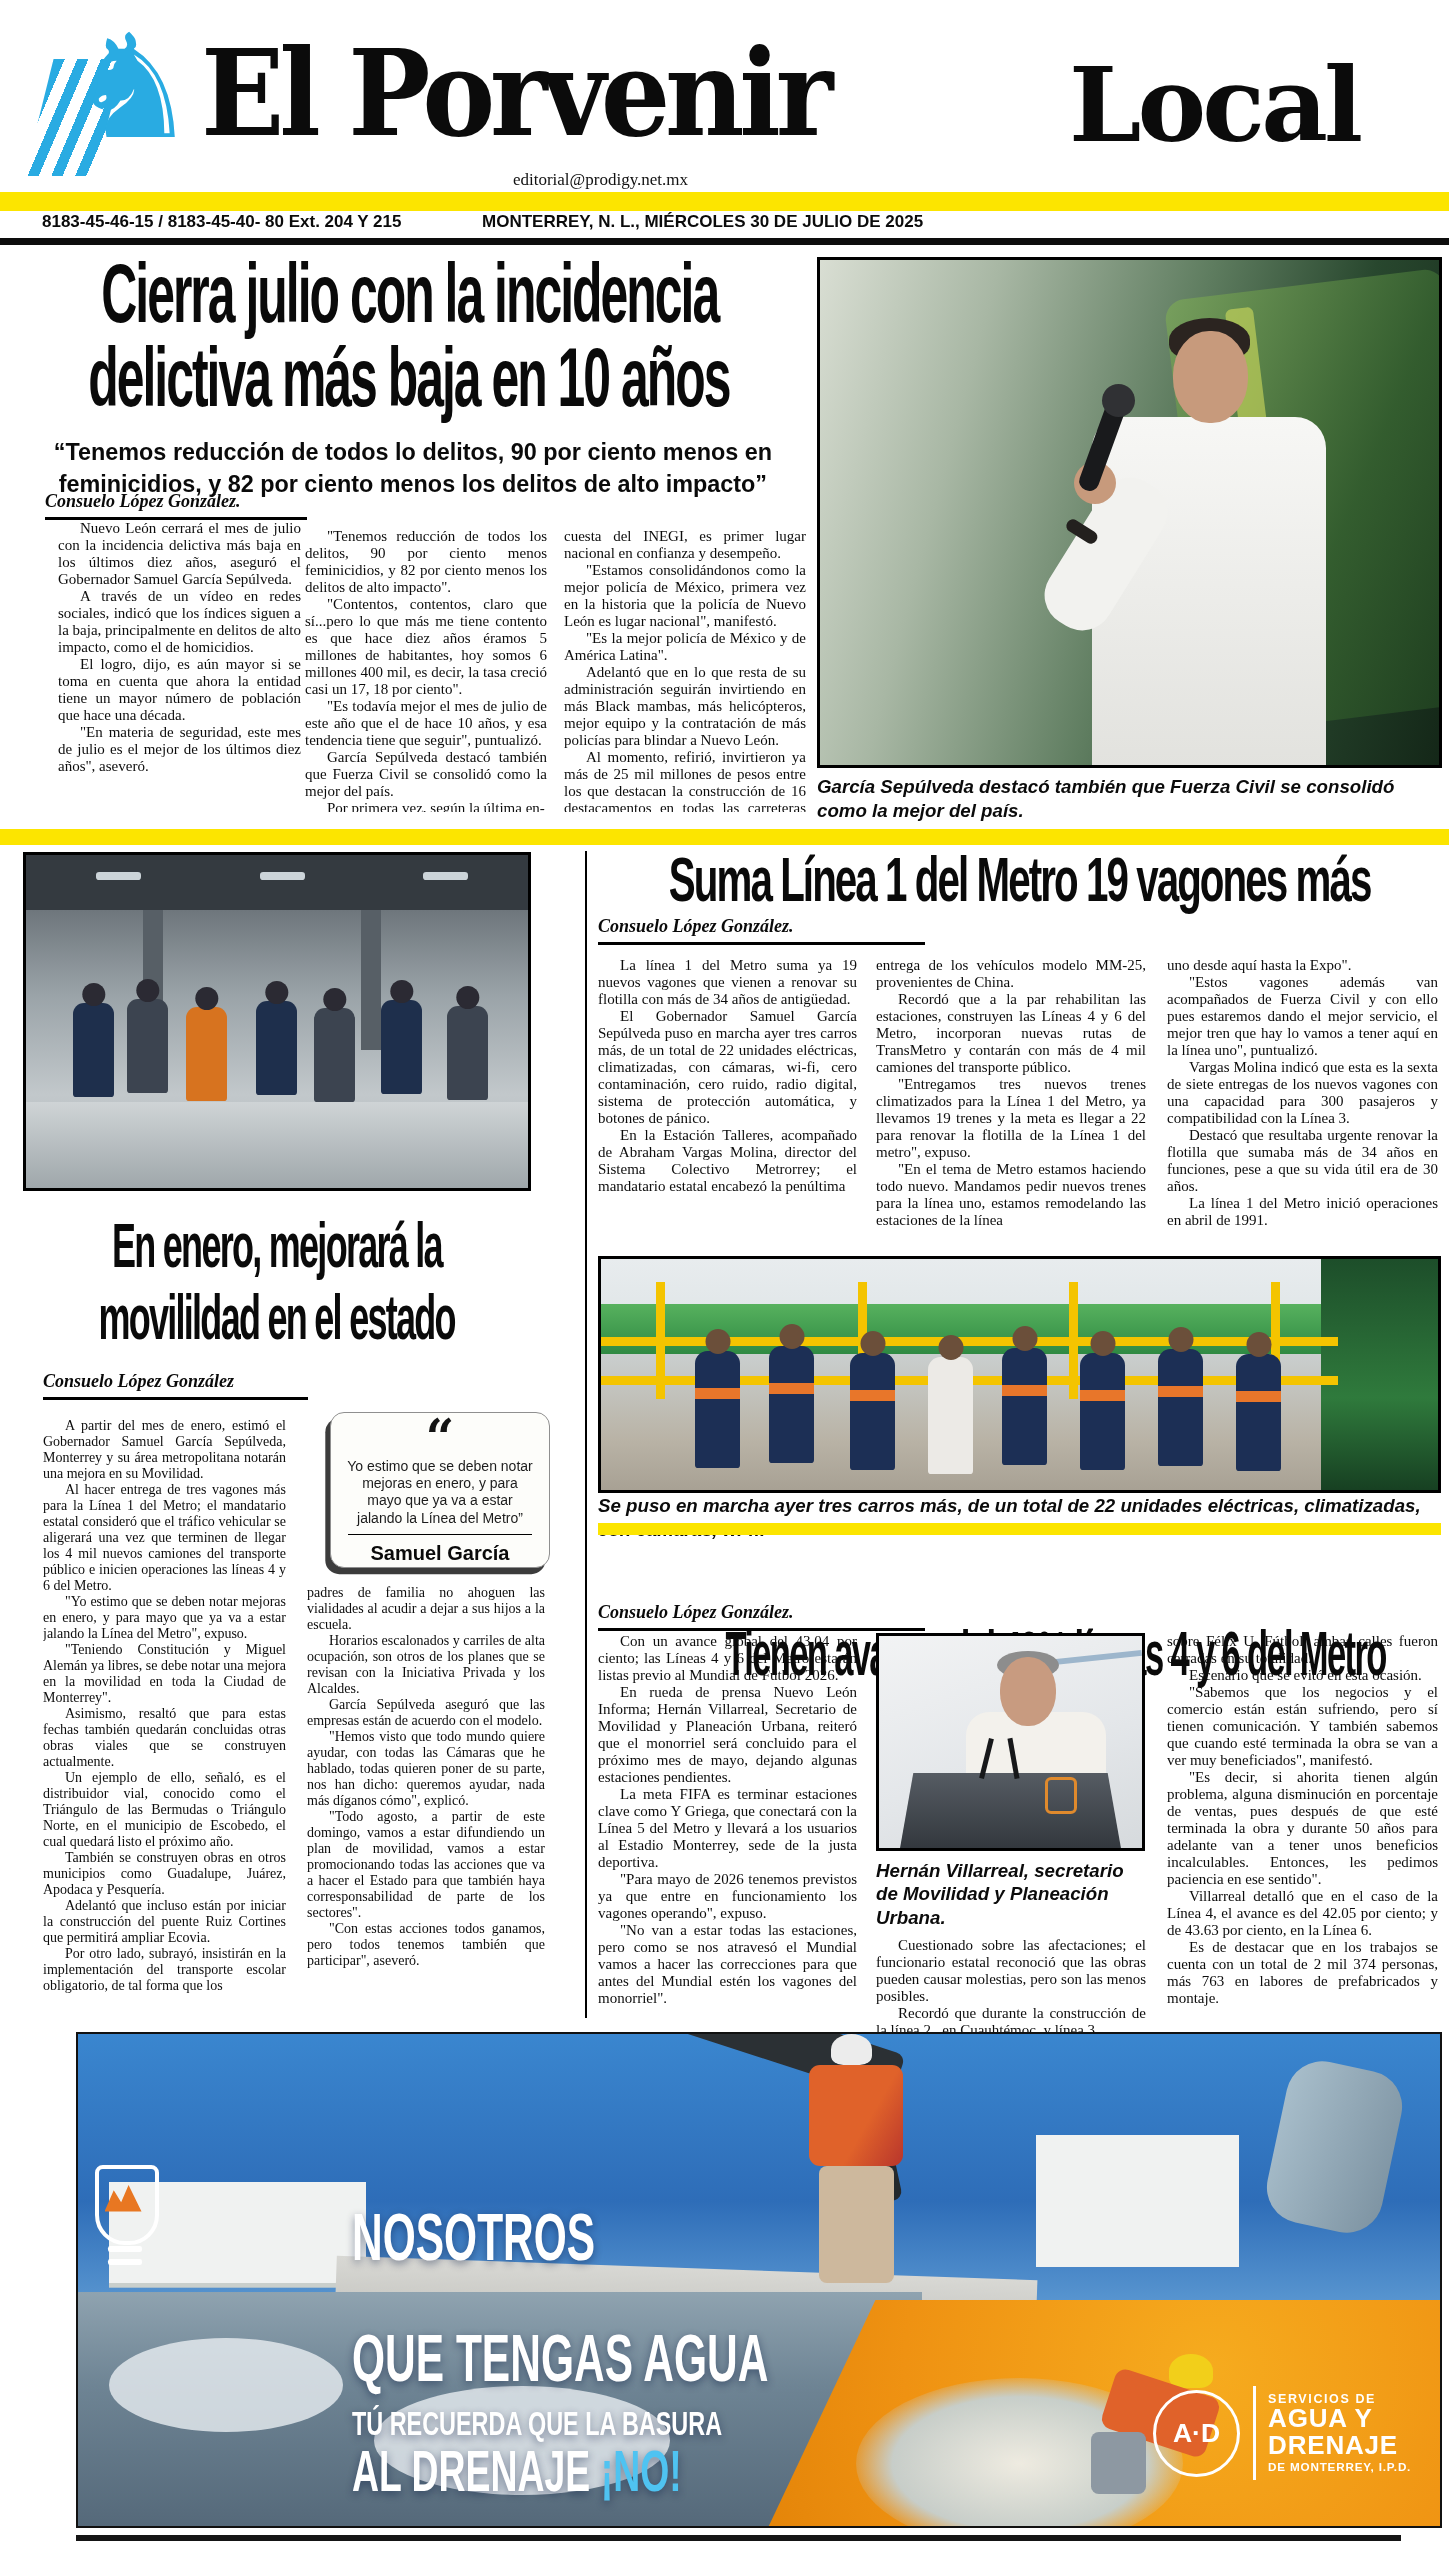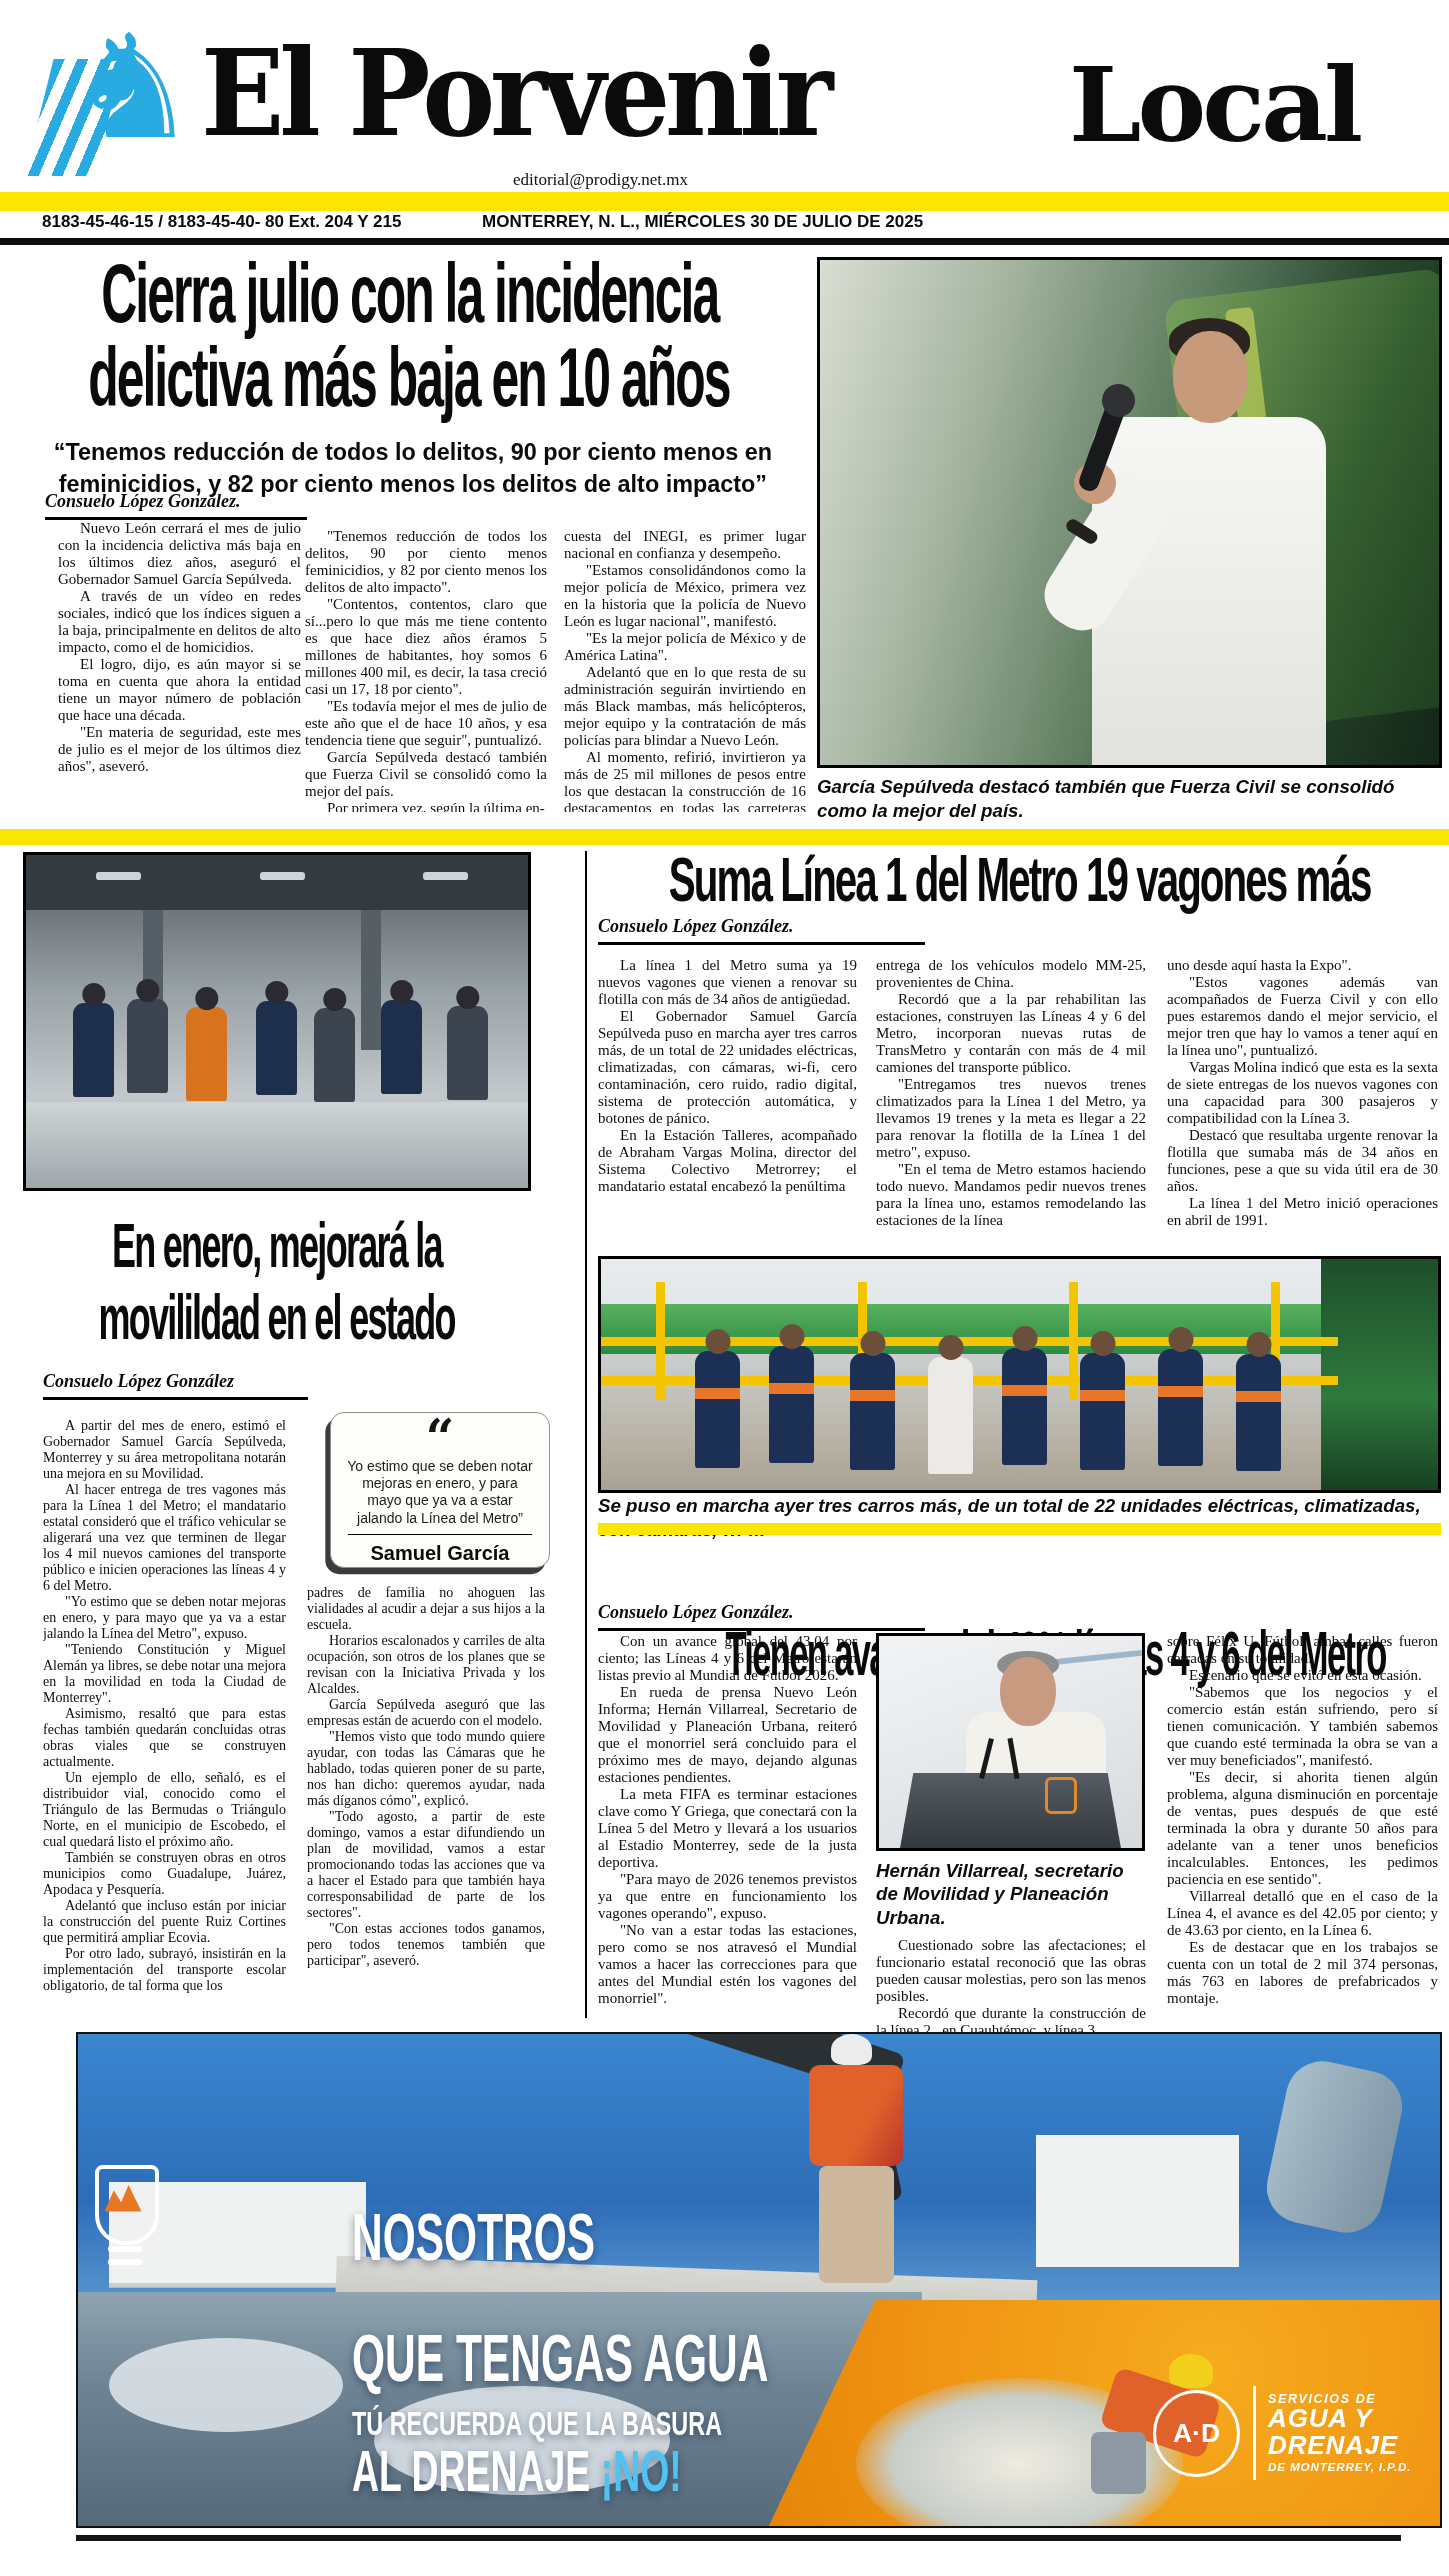--- a/index.html
+++ b/index.html
@@ -183,21 +183,21 @@
     font-size:50px;}
   .adl1{top:164px;} .adl2{top:224px;} .adl3{top:285px;}
   .adl4{top:371px;} .adl4 .squeeze{font-size:26px;transform:scale(.9,1.25);}
   .adl5{top:405px;} .adl5 .squeeze{font-size:44px;transform:scale(.85,1.3);}
   .adl5 .no{color:#4fc3f1;}
   .ayd{position:absolute;left:1075px;top:352px;display:flex;align-items:center;color:#fff;
     font-family:"Liberation Sans",sans-serif;}
   .ayd-seal{width:81px;height:81px;border:3.9px solid #fff;border-radius:50%;display:flex;
     align-items:center;justify-content:center;font-weight:bold;font-size:26.5px;}
   .ayd-div{width:3.1px;height:94px;background:#fff;margin:0 12.5px;}
-  .ayd-text{line-height:1;font-style:italic;}
+  .ayd-text{line-height:1;}
   .ayd-small{font-size:12.5px;font-weight:bold;letter-spacing:1.6px;}
   .ayd-big{font-size:26px;font-weight:bold;letter-spacing:0.8px;line-height:1.02;}
   .ayd-sub{font-size:11.7px;font-weight:bold;letter-spacing:0.8px;margin-top:3.1px;}
 </style>
 </head>
 <body>
 
 <div class="page">
 
   <div class="abs horse">

